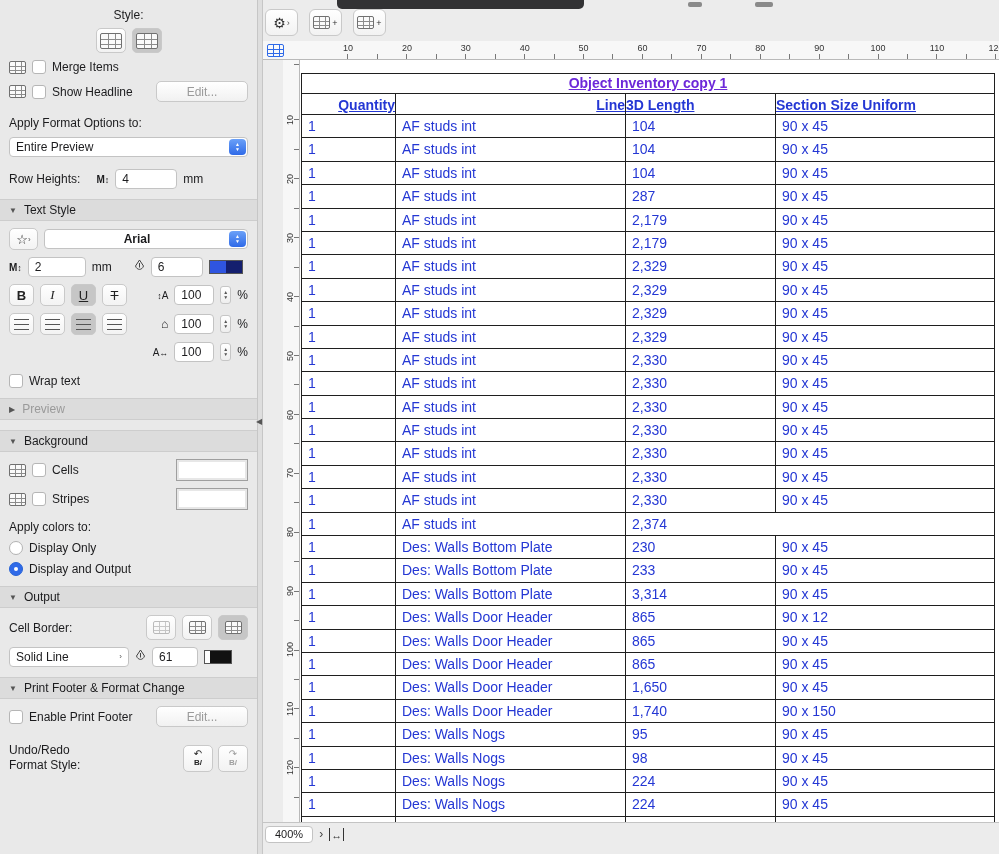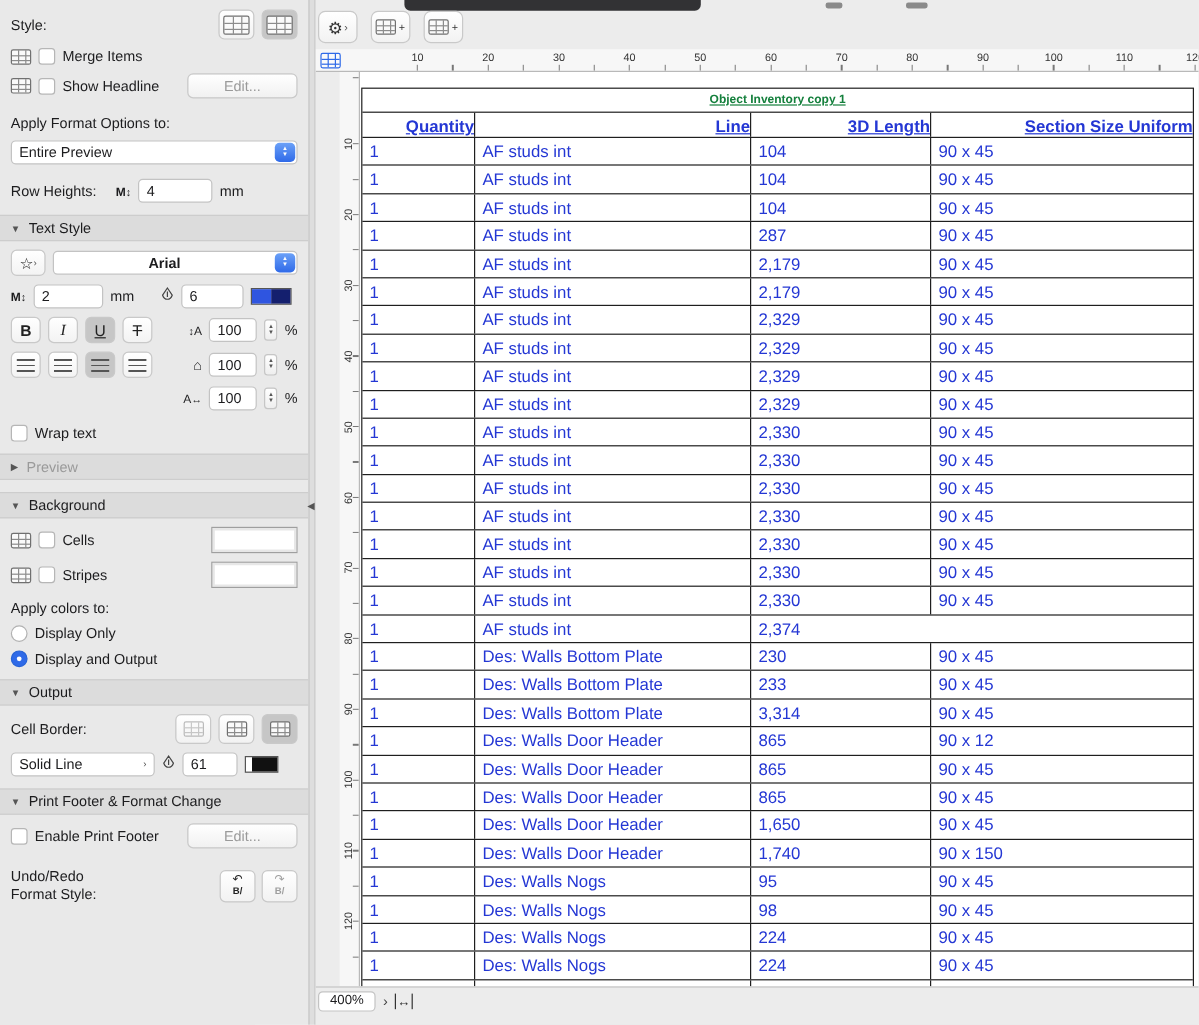--- a/index.html
+++ b/index.html
@@ -92,46 +92,46 @@
   #ruler-v .ticks { position:absolute; top:0; bottom:0; right:0; width:5px;
              background:repeating-linear-gradient(to bottom, transparent 0 28.45px, #777 28.45px 29.45px);
              background-position:0 31px; }
   .vnum { position:absolute; left:0px; width:14px; font-size:9px; color:#333; text-align:center;
           transform:rotate(-90deg); }
 
   #canvas { position:absolute; left:37px; top:60px; right:0; bottom:32px; background:#fff; overflow:hidden; }
 
   
   #schedule { position:absolute; left:1px; top:13px; width:694px; border:1px solid #1f1f1f; background:#fff; }
-  #sched-title { height:20px; line-height:19px; text-align:center; color:#15803d; font-weight:bold;
-                 font-size:10px; text-decoration:underline; border-bottom:1px solid #1f1f1f; }
+  #sched-title { height:20px; line-height:19px; text-align:center; color:#6d28d9; font-weight:bold;
+                 font-size:14px; text-decoration:underline; border-bottom:1px solid #1f1f1f; }
   #sched-head { display:flex; height:21px; border-bottom:1px solid #1f1f1f; }
   .hcell { font-weight:bold; font-size:15px; color:#2437d4; text-decoration:underline; line-height:20px;text-align:right; }
   .srow { display:flex; height:23.4px; border-bottom:1px solid #1f1f1f; }
   .scell { border-right:1px solid #1f1f1f; padding-left:6px; font-size:14px; color:#2437d4;
            line-height:22px; white-space:nowrap; overflow:hidden; }
   .scell:last-child { border-right:none; }
   .c0 { width:94px; flex:none; } .c1 { width:230px; flex:none; } .c2 { width:150px; flex:none; } .c3 { flex:1; }
-  .center { text-align:right; padding-left:0; }
+  .center { text-align:left; padding-left:0; }
 
   
   #statusbar { position:absolute; left:0; right:0; bottom:0; height:32px; background:#ececec;
                border-top:1px solid #c4c4c4; display:flex; align-items:flex-start; gap:6px; padding:3px 0 0 2px; }
   .zoombox { background:#fff; border:1px solid #c3c3c3; border-radius:4px; height:17px; line-height:15px;
              padding:0 9px; font-size:11px; }
   .zchev { font-size:12px; color:#444; line-height:17px; }
   .fiticon { font-size:11px; color:#333; line-height:15px; border-left:1px solid #333; border-right:1px solid #333;
              padding:0 1px; height:13px; margin-top:2px; }
 </style>
 </head>
 <body>
 
 <aside id="sidebar">
 
-  <div class="srow-ui between" style="margin-top:8px;">
+  <div class="srow-ui between" style="margin-top:8px;flex-direction:column;">
     <span class="lbl">Style:</span>
     <span style="display:flex;gap:6px;">
       <span class="iconbtn">
           <span class="gicon big"></span>
         </span>
       <span class="iconbtn sel">
           <span class="gicon big"></span>
         </span>
     </span>
   </div>

